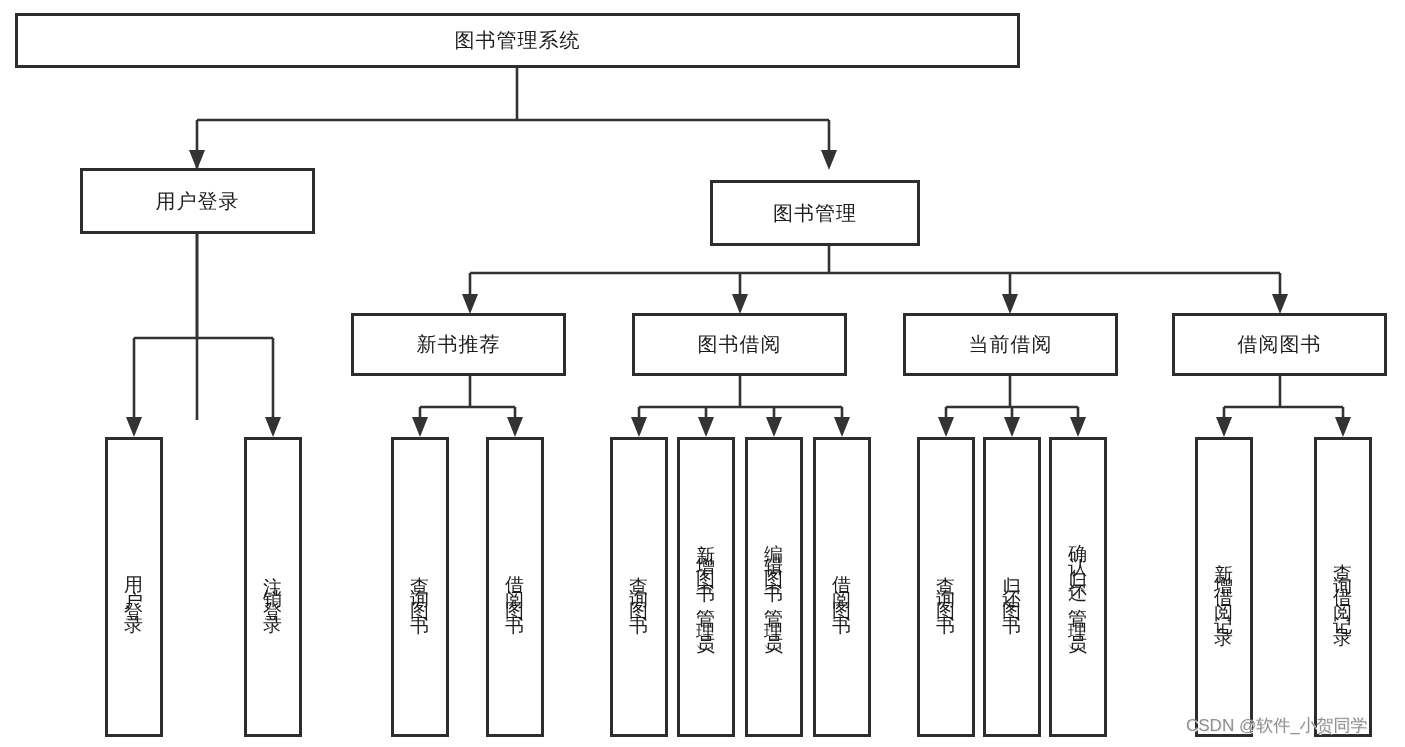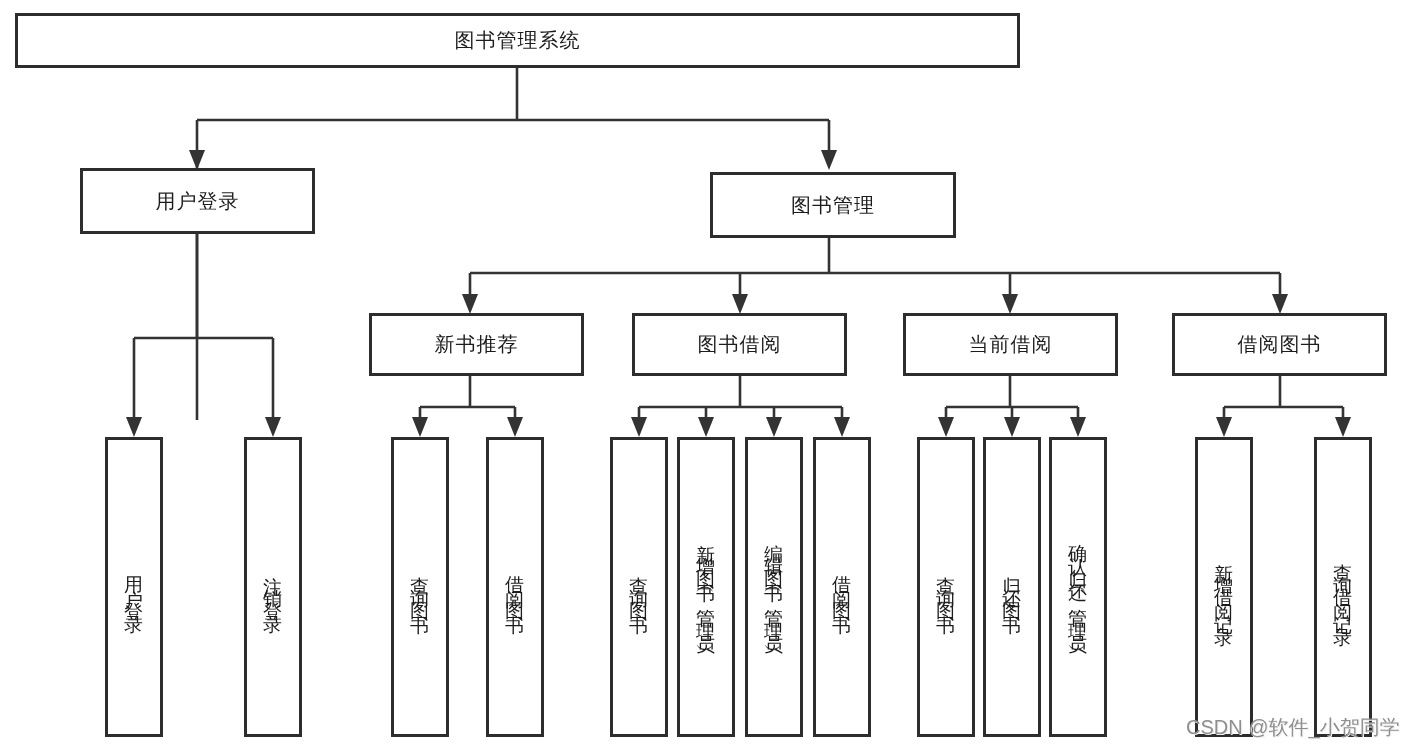--- a/index.html
+++ b/index.html
@@ -17,21 +17,21 @@
   }
   .h-box{font-size:20px;letter-spacing:1px;white-space:nowrap;}
   .v-box{
     writing-mode:vertical-lr;text-orientation:mixed;
     font-size:19px;letter-spacing:13px;line-height:1;
     width:58px;height:300px;top:437px;
   }
   .l3{top:313px;width:215px;height:63px;}
   .watermark{
     position:absolute;left:1186px;top:714px;z-index:3;
-    font-size:20px;color:#8f8f8f;white-space:nowrap;
+    font-size:17px;color:#8f8f8f;white-space:nowrap;
     text-shadow:1px 1px 0 #eeeeee;
   }
 </style>
 </head>
 <body>
 
 <div class="canvas">
 
   <svg class="wires" width="1405" height="747" viewBox="0 0 1405 747">
     <g stroke="#333333" stroke-width="2.6" fill="none">
@@ -62,23 +62,23 @@
       <polygon points="1004,417 1020,417 1012,437"></polygon>
       <polygon points="1070,417 1086,417 1078,437"></polygon>
       <polygon points="1216,417 1232,417 1224,437"></polygon>
       <polygon points="1335,417 1351,417 1343,437"></polygon>
     </g>
   </svg>
 
   <div class="box h-box" style="left:15px;top:13px;width:1005px;height:55px;">图书管理系统</div>
 
   <div class="box h-box" style="left:80px;top:168px;width:235px;height:66px;">用户登录</div>
-  <div class="box h-box" style="left:710px;top:172px;width:246px;height:66px;">图书管理</div>
+  <div class="box h-box" style="left:710px;top:180px;width:210px;height:66px;">图书管理</div>
 
-  <div class="box h-box l3" style="left:369px;">新书推荐</div>
+  <div class="box h-box l3" style="left:351px;">新书推荐</div>
   <div class="box h-box l3" style="left:903px;">当前借阅</div>
   <div class="box h-box l3" style="left:632px;">图书借阅</div>
   <div class="box h-box l3" style="left:1172px;">借阅图书</div>
 
   <div class="box v-box" style="left:105px;">用户登录</div>
   <div class="box v-box" style="left:244px;">注销登录</div>
 
   <div class="box v-box" style="left:391px;">查询图书</div>
   <div class="box v-box" style="left:486px;">借阅图书</div>
 

